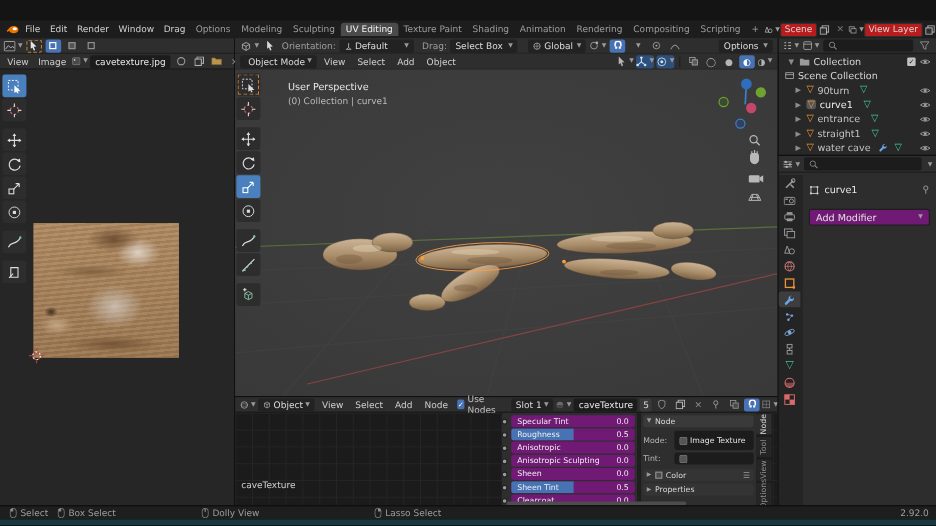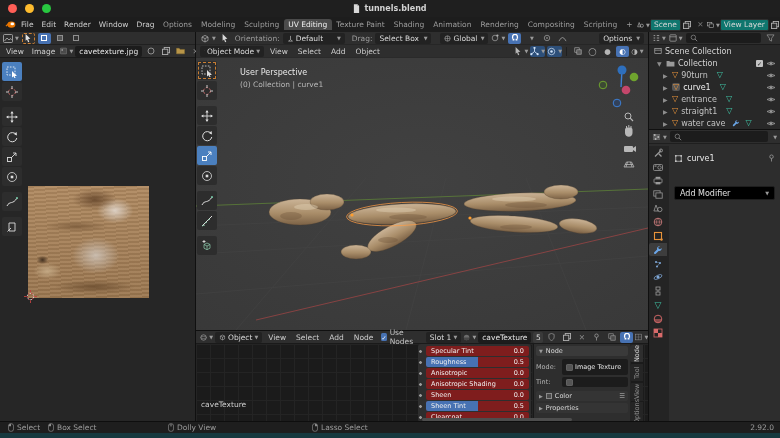--- a/index.html
+++ b/index.html
@@ -10,41 +10,41 @@
 .flex{display:flex;align-items:center}
 
 #titlebar{position:absolute;left:0;top:0;width:780px;height:17px;background:#1f1f1f;display:flex;align-items:center}
 .tl{width:9px;height:9px;border-radius:50%;margin-left:8px}
 #wtitle{position:absolute;left:0;right:0;display:flex;justify-content:center;align-items:center;gap:4px;color:#d2d2d2;font-weight:bold;font-size:8px;pointer-events:none}
 
 #menubar{position:absolute;left:0;top:17px;width:780px;height:15px;background:#1d1d1d;display:flex;align-items:center;font-size:7.5px;white-space:nowrap}
 .mi{padding:0 4px;color:#cfcfcf}
 .wtab{padding:1px 4.5px;color:#9d9d9d;border-radius:3px 3px 0 0}
 .wtab.active{background:#4b4b4b;color:#f2f2f2}
-.chipfield{display:flex;background:#0f766e;border:1px solid #2f2f2f;border-radius:2px;height:12px;padding:0 3px;color:#d8d8d8;gap:3px}
+.chipfield{display:flex;background:#b91c1c;border:1px solid #2f2f2f;border-radius:2px;height:12px;padding:0 3px;color:#d8d8d8;gap:3px}
 .caret{font-size:5px;color:#9a9a9a;margin-left:2px}
 
 .hdr{background:#2e2e2e;display:flex;align-items:center;font-size:7.5px}
 .dd{display:inline-flex;align-items:center;background:#222;border-radius:2px;height:11px;padding:0 4px;color:#dcdcdc;gap:2px;white-space:nowrap}
 .ib{display:inline-flex;align-items:center;justify-content:center;min-width:13px;height:11px;border-radius:2px;color:#b5b5b5}
 .ib.on{background:#4772b3;color:#fff}
 .ib.on2{background:#2d4f79;color:#dce8f8}
 .field{display:inline-flex;align-items:center;background:#1c1c1c;border-radius:2px;height:11px;padding:0 4px;color:#e6e6e6;gap:3px}
 
 .tool{width:20px;height:19px;margin:1px 0;border-radius:2px;background:#2d2d2d;display:flex;align-items:center;justify-content:center;color:#c9c9c9}
 .tool.active{background:#4b80bf;color:#fff}
 .tool.fallback{outline:1px dashed #c87e33;outline-offset:-2px}
 
 .ol-row{display:flex;align-items:center;height:12px;padding-left:4px;gap:3px;white-space:nowrap}
 .tri{font-size:8px;line-height:1}
 .car{color:#8d8d8d;font-size:6px;width:6px}
 .ol-eye{margin-left:auto;margin-right:4px}
 
 .sl-row{position:relative;height:10px;margin:1px 0 0 6px}
-.slider{position:relative;height:9.5px;border-radius:2px;background:#7f1d1d;overflow:hidden;color:#f0f0f0}
+.slider{position:relative;height:9.5px;border-radius:2px;background:#701a75;overflow:hidden;color:#f0f0f0}
 .slider .fill{position:absolute;left:0;top:0;bottom:0;background:#4772b3}
 .slider .sl{position:absolute;left:5px;top:1px;font-size:6.5px}
 .slider .sv{position:absolute;right:5px;top:1px;font-size:6.5px}
 .socket{position:absolute;left:-8px;top:2.5px;width:5px;height:5px;border-radius:50%;background:#9a9a9a;border:1px solid #222}
 .panelhdr{display:flex;align-items:center;background:#3a3a3a;border-radius:2px;height:10px;padding:0 3px;color:#d8d8d8;font-size:6.5px;gap:3px}
 .vtab{writing-mode:vertical-rl;transform:rotate(180deg);display:flex;align-items:center;justify-content:center;font-size:6.5px;border-radius:0 2px 2px 0;background:#252525;color:#8f8f8f;width:13px}
 .vtab.active{background:#2e2e2e;color:#ddd}
 
 .ptab{width:18px;height:13px;display:flex;align-items:center;justify-content:center;margin:.8px 0}
 .ptab.active{background:#3d3d3d;border-radius:2px 0 0 2px}
@@ -67,32 +67,20 @@
 
 #node-canvas{position:absolute;left:0;top:13px;width:452px;height:78px;background-color:#1b1b1b;
 background-image:linear-gradient(#242424 1px,transparent 1px),linear-gradient(90deg,#242424 1px,transparent 1px);
 background-size:14px 14px;overflow:hidden}
 </style>
 </head>
 <body>
 
 <div id="app">
 
-  <div id="titlebar">
-    <span class="tl" style="background:#ff5f57"></span>
-    <span class="tl" style="background:#febc2e"></span>
-    <span class="tl" style="background:#28c840"></span>
-    <div id="wtitle">
-      <svg width="7" height="9" viewBox="0 0 8 10">
-          <path d="M1 0h4l2 2v8H1z" fill="#d8d8d8"></path>
-          <path d="M5 0v2h2z" fill="#9a9a9a"></path>
-        </svg>
-      <span>tunnels.blend</span>
-    </div>
-  </div>
 
   <div id="menubar">
     <span class="ib" style="margin-left:4px">
       <svg width="11" height="9" viewBox="0 0 12 10">
           <ellipse cx="7" cy="5.2" rx="4.4" ry="3.4" fill="#ea7600"></ellipse>
           <ellipse cx="8" cy="4.4" rx="2" ry="1.5" fill="#fff"></ellipse>
           <path d="M1 6.8 L4.6 3.4" stroke="#ea7600" stroke-width="1.5"></path>
         </svg>
     </span>
     <span class="mi">File</span>
@@ -634,21 +622,21 @@
         <div class="sl-row">
             <span class="socket"></span>
             <div class="slider">
               <span class="sl">Anisotropic</span>
               <span class="sv">0.0</span>
             </div>
           </div>
         <div class="sl-row">
             <span class="socket"></span>
             <div class="slider">
-              <span class="sl">Anisotropic Shading</span>
+              <span class="sl">Anisotropic Sculpting</span>
               <span class="sv">0.0</span>
             </div>
           </div>
         <div class="sl-row">
             <span class="socket"></span>
             <div class="slider">
               <span class="sl">Sheen</span>
               <span class="sv">0.0</span>
             </div>
           </div>
@@ -734,47 +722,47 @@
             <circle cx="4.2" cy="4.2" r="2.8" fill="none" stroke="#8a8a8a" stroke-width=".9"></circle>
             <path d="M6.3 6.3 9 9" stroke="#8a8a8a" stroke-width="1.1"></path>
           </svg>
         </span>
       <span class="ib">
           <svg width="9" height="8" viewBox="0 0 10 9">
             <path d="M1 1h8L6.2 4.8V8L3.8 6.8V4.8Z" fill="none" stroke="#9a9a9a" stroke-width=".8"></path>
           </svg>
         </span>
     </div>
-    <div class="ol-row">
-      <span class="ib" style="min-width:9px">
-          <svg width="8" height="8" viewBox="0 0 10 10">
-            <rect x="1" y="2" width="8" height="6" fill="none" stroke="#b5b5b5" stroke-width=".8"></rect>
-            <path d="M1 4h8" stroke="#b5b5b5" stroke-width=".8"></path>
-          </svg>
-        </span>
-      <span style="color:#d4d4d4">Scene Collection</span>
-    </div>
     <div class="ol-row" style="padding-left:8px">
       <span class="car">▼</span>
       <span class="ib" style="min-width:9px">
           <svg width="9" height="7" viewBox="0 0 10 8">
             <path d="M.5 1h3l1 1h5v5.5H.5z" fill="#9a9a9a"></path>
           </svg>
         </span>
       <span style="color:#d4d4d4">Collection</span>
       <span class="ol-eye" style="display:flex;gap:3px;align-items:center">
         <span style="width:7px;height:7px;background:#c3c3c3;border-radius:1px;color:#1d1d1d;font-size:6px;line-height:7px;text-align:center">✓</span>
         <span>
             <svg width="10" height="7" viewBox="0 0 10 7">
               <path d="M1 3.5 Q5 .5 9 3.5 Q5 6.5 1 3.5Z" fill="none" stroke="#9a9a9a" stroke-width=".8"></path>
               <circle cx="5" cy="3.5" r="1.3" fill="#9a9a9a"></circle>
             </svg>
           </span>
       </span>
     </div>
+    <div class="ol-row">
+      <span class="ib" style="min-width:9px">
+          <svg width="8" height="8" viewBox="0 0 10 10">
+            <rect x="1" y="2" width="8" height="6" fill="none" stroke="#b5b5b5" stroke-width=".8"></rect>
+            <path d="M1 4h8" stroke="#b5b5b5" stroke-width=".8"></path>
+          </svg>
+        </span>
+      <span style="color:#d4d4d4">Scene Collection</span>
+    </div>
     <div class="ol-row" style="padding-left:14px">
       <span class="car">▶</span>
       <span class="tri" style="color:#e8933a">▽</span>
       <span>90turn</span>
       <span class="tri" style="color:#3fc1a4;margin-left:6px">▽</span>
       <span class="ol-eye">
           <svg width="10" height="7" viewBox="0 0 10 7">
             <path d="M1 3.5 Q5 .5 9 3.5 Q5 6.5 1 3.5Z" fill="none" stroke="#9a9a9a" stroke-width=".8"></path>
             <circle cx="5" cy="3.5" r="1.3" fill="#9a9a9a"></circle>
           </svg>
@@ -955,21 +943,21 @@
             <circle cx="8" cy="8" r="1" fill="#c9c9c9"></circle>
           </svg>
         <span style="color:#e8e8e8">curve1</span>
         <span style="margin-left:auto">
             <svg width="7" height="8" viewBox="0 0 8 9">
               <circle cx="4" cy="3" r="2" fill="none" stroke="#9a9a9a" stroke-width=".9"></circle>
               <path d="M4 5v3.5" stroke="#9a9a9a" stroke-width=".9"></path>
             </svg>
           </span>
       </div>
-      <div class="flex" style="height:14px;margin:20px 5px 0 5px;background:#000000;border:1px solid #1e1e1e;border-radius:2px;padding:0 5px;color:#e0e0e0">
+      <div class="flex" style="height:14px;margin:8px 5px 0 5px;background:#701a75;border:1px solid #1e1e1e;border-radius:2px;padding:0 5px;color:#e0e0e0">
         <span>Add Modifier</span>
         <span class="caret" style="margin-left:auto">▼</span>
       </div>
     </div>
   </div>
 
   <div id="statusbar">
     <span class="it" style="left:8px">
       <svg width="6" height="9" viewBox="0 0 7 10">
           <rect x=".5" y=".5" width="6" height="9" rx="2.8" fill="none" stroke="#8e8e8e" stroke-width=".8"></rect>

